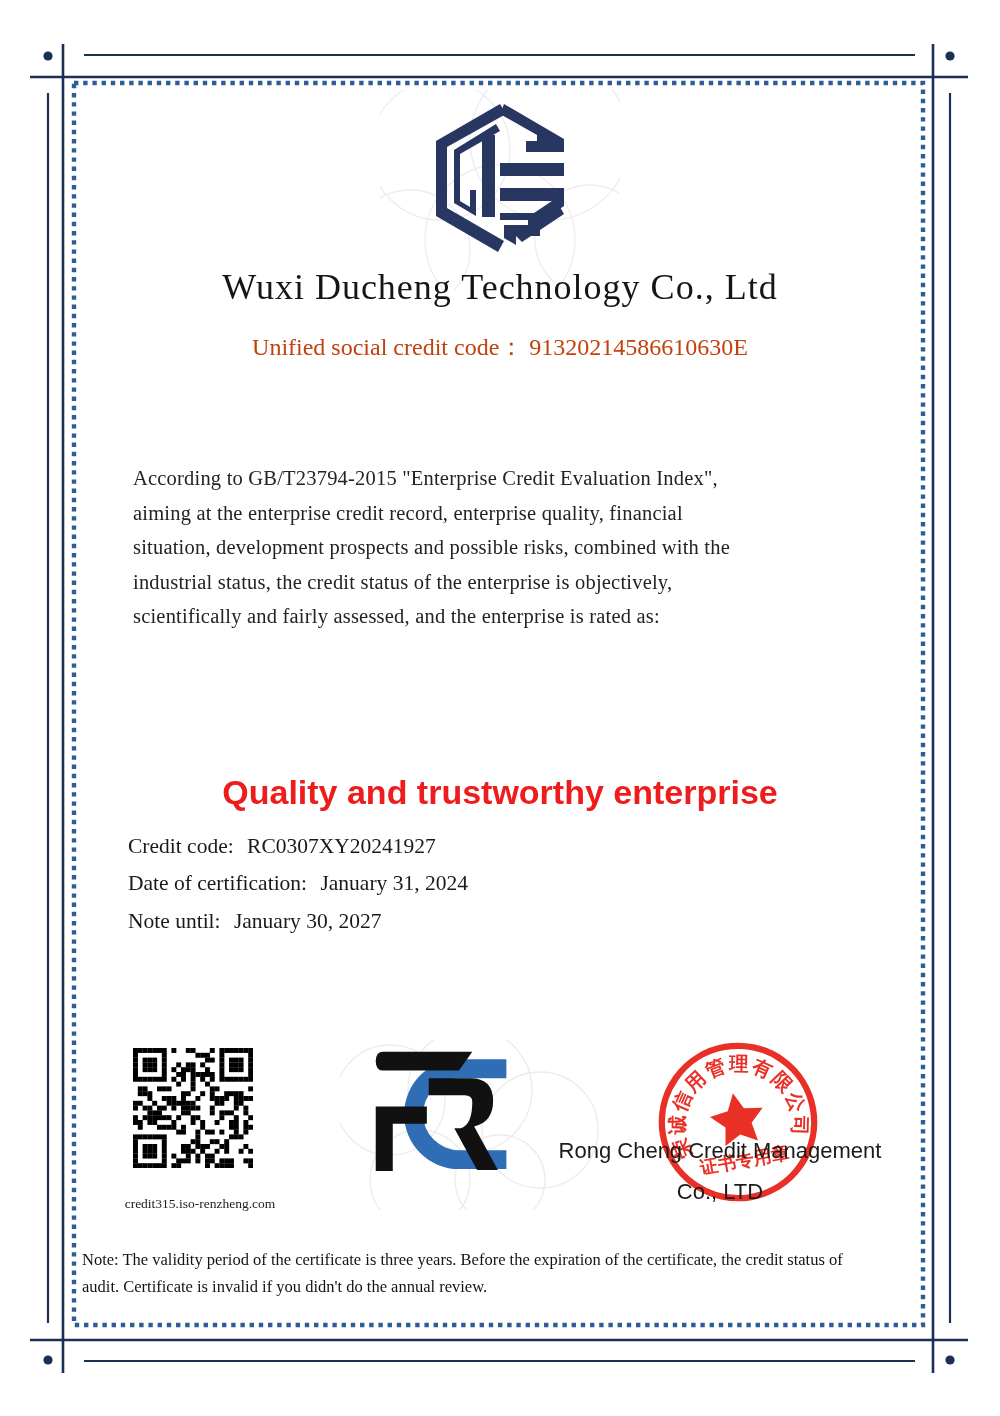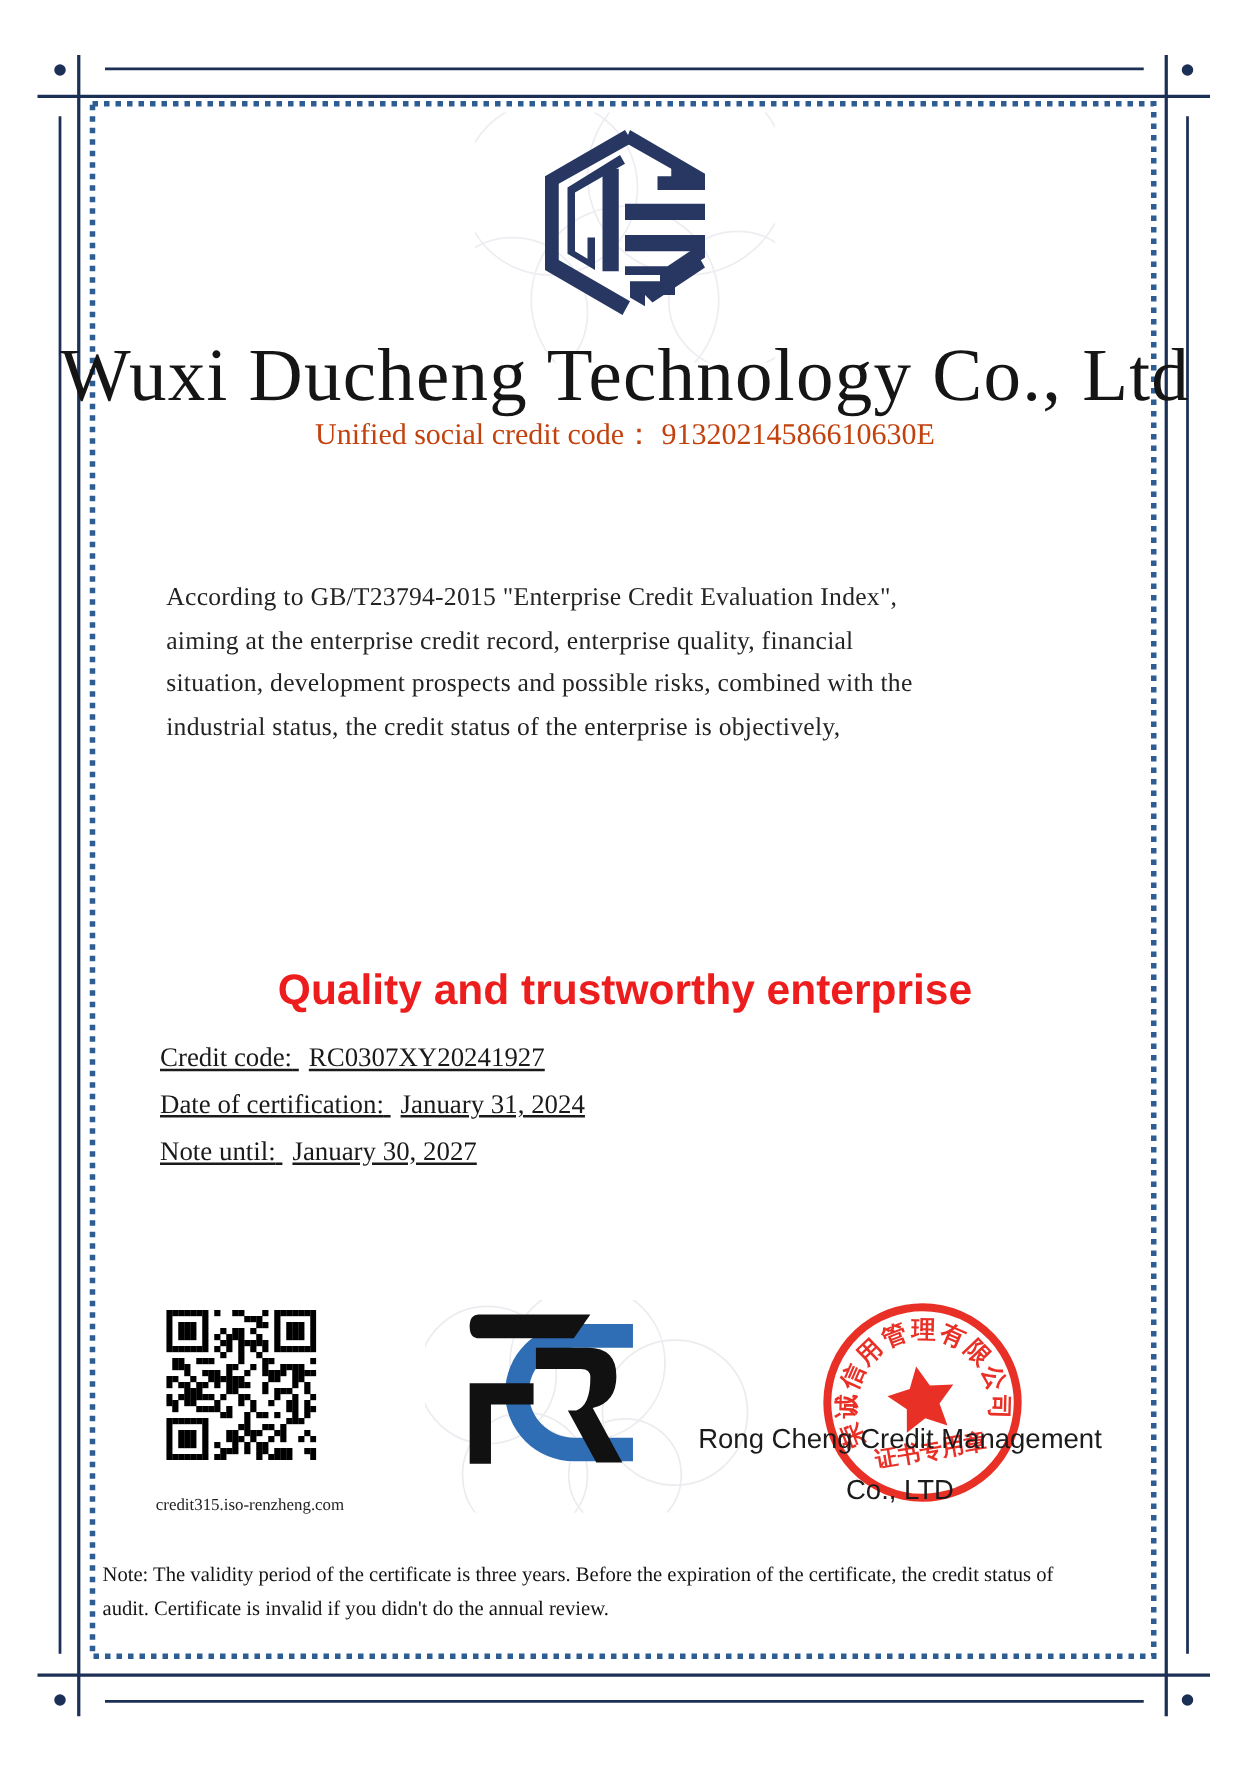--- a/index.html
+++ b/index.html
@@ -3,32 +3,32 @@
 <meta charset="utf-8">
 <style>
   html,body{margin:0;padding:0;background:#ffffff;}
   .page{position:relative;width:1000px;height:1416px;margin:0 auto;background:#ffffff;overflow:hidden;
         font-family:"Liberation Serif",serif;color:#141414;}
   .abs{position:absolute;}
   .center{left:0;width:1000px;text-align:center;}
   .frame-svg{left:0;top:0;pointer-events:none;}
   .wm{opacity:.75;pointer-events:none;}
 
-  .title{top:266px;font-size:60px;letter-spacing:1px;color:#151515;}
+  .title{top:266px;font-size:36px;letter-spacing:1px;color:#151515;}
   .subtitle{top:331px;font-size:24px;color:#c2410c;}
 
   .para{left:133px;top:461px;font-size:20.5px;line-height:34.6px;color:#232323;letter-spacing:.2px;}
   .para div{white-space:nowrap;}
 
   .rating{top:640px;font-size:82px;font-weight:bold;font-family:"Liberation Sans",sans-serif;
           letter-spacing:1px;}
   .rating-caption{top:757px;font-size:34px;font-weight:bold;font-family:"Liberation Sans",sans-serif;margin-top:16px;}
 
   .details{left:128px;top:828px;font-size:21.5px;line-height:37.4px;color:#1a1a1a;}
-  .detail-row{white-space:nowrap;text-decoration:underline;}
+  .detail-row{white-space:nowrap;}
   .detail-value{margin-left:8px;}
 
   .qr-wrap{left:133px;top:1048px;width:120px;height:120px;}
   .qr-caption{left:110px;top:1196px;width:180px;text-align:center;font-size:13.5px;color:#222;}
 
   .rc-logo{left:366px;top:1046px;}
   .issuer{left:510px;top:1130px;width:420px;text-align:center;z-index:3;
           font-family:"Liberation Sans",sans-serif;font-size:22px;line-height:41px;color:#1b1b1b;}
   .stamp{left:655px;top:1039px;z-index:2;opacity:.95;transform:rotate(-10deg);}
 
@@ -101,20 +101,21 @@
   <div class="abs center subtitle">
     <span>Unified social credit code：</span>
     <span>91320214586610630E</span>
   </div>
 
   <div class="abs para">
     <div>According to GB/T23794-2015 "Enterprise Credit Evaluation Index",</div>
     <div>aiming at the enterprise credit record, enterprise quality, financial</div>
     <div>situation, development prospects and possible risks, combined with the</div>
     <div>industrial status, the credit status of the enterprise is objectively,</div>
+    <div>scientifically and fairly assessed, and the enterprise is rated as:</div>
   </div>
 
   <div class="abs center rating-caption" style="color:#ee1d1d;">Quality and trustworthy enterprise</div>
 
   <div class="abs details">
     <div class="detail-row">
       <span>Credit code:</span>
       <span class="detail-value">RC0307XY20241927</span>
     </div>
     <div class="detail-row">

